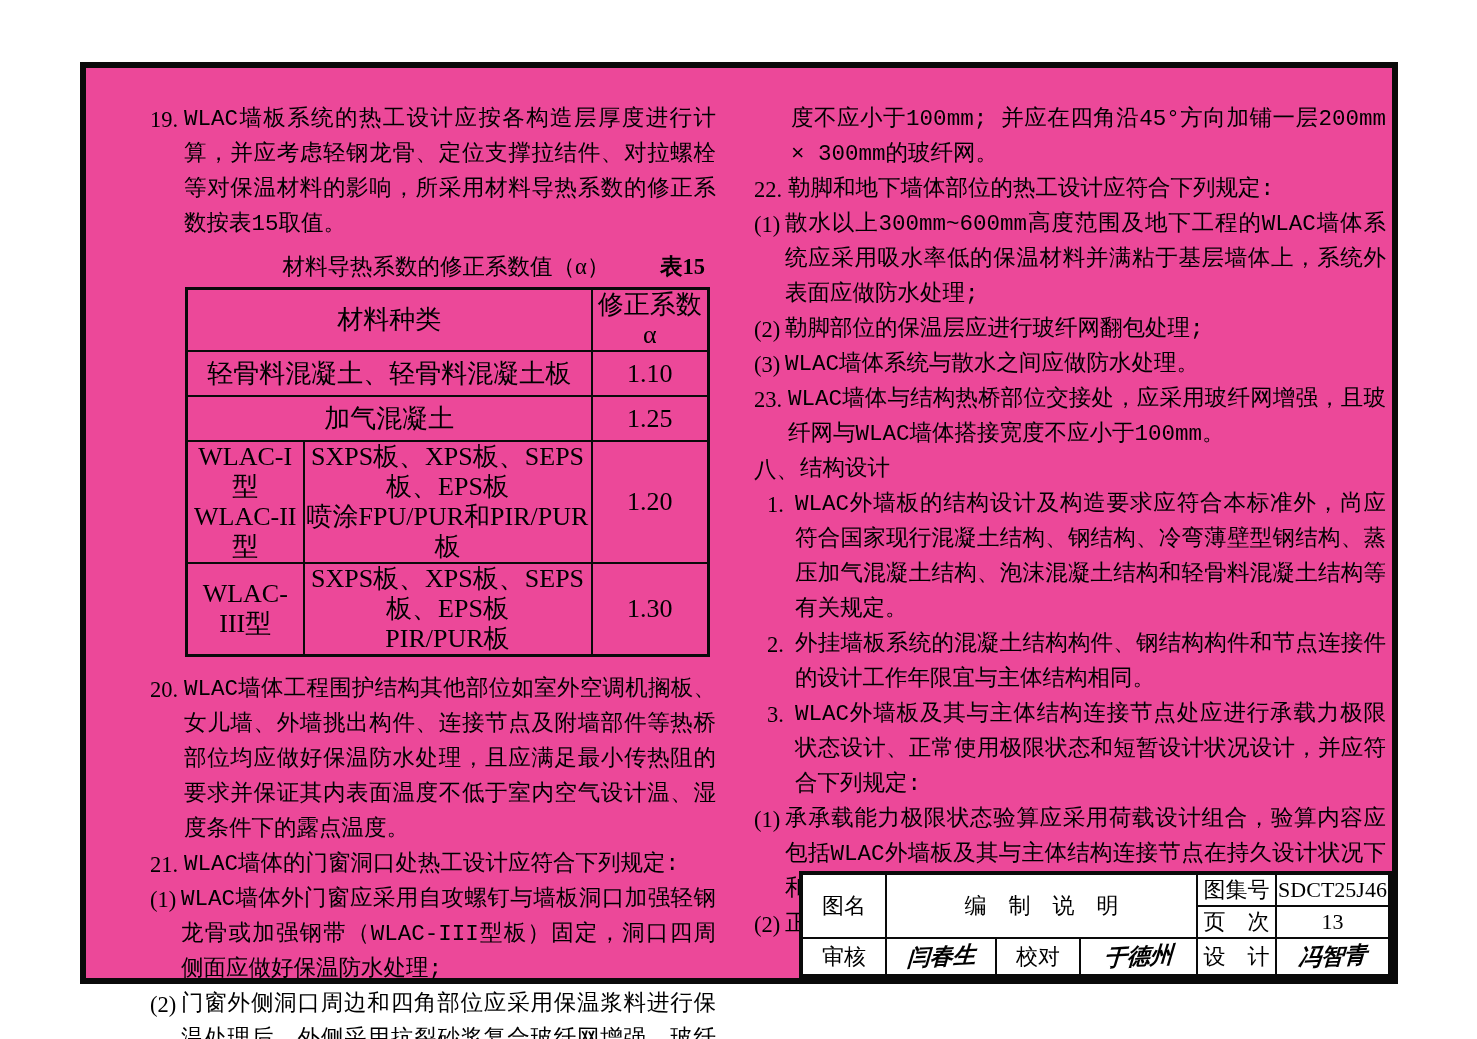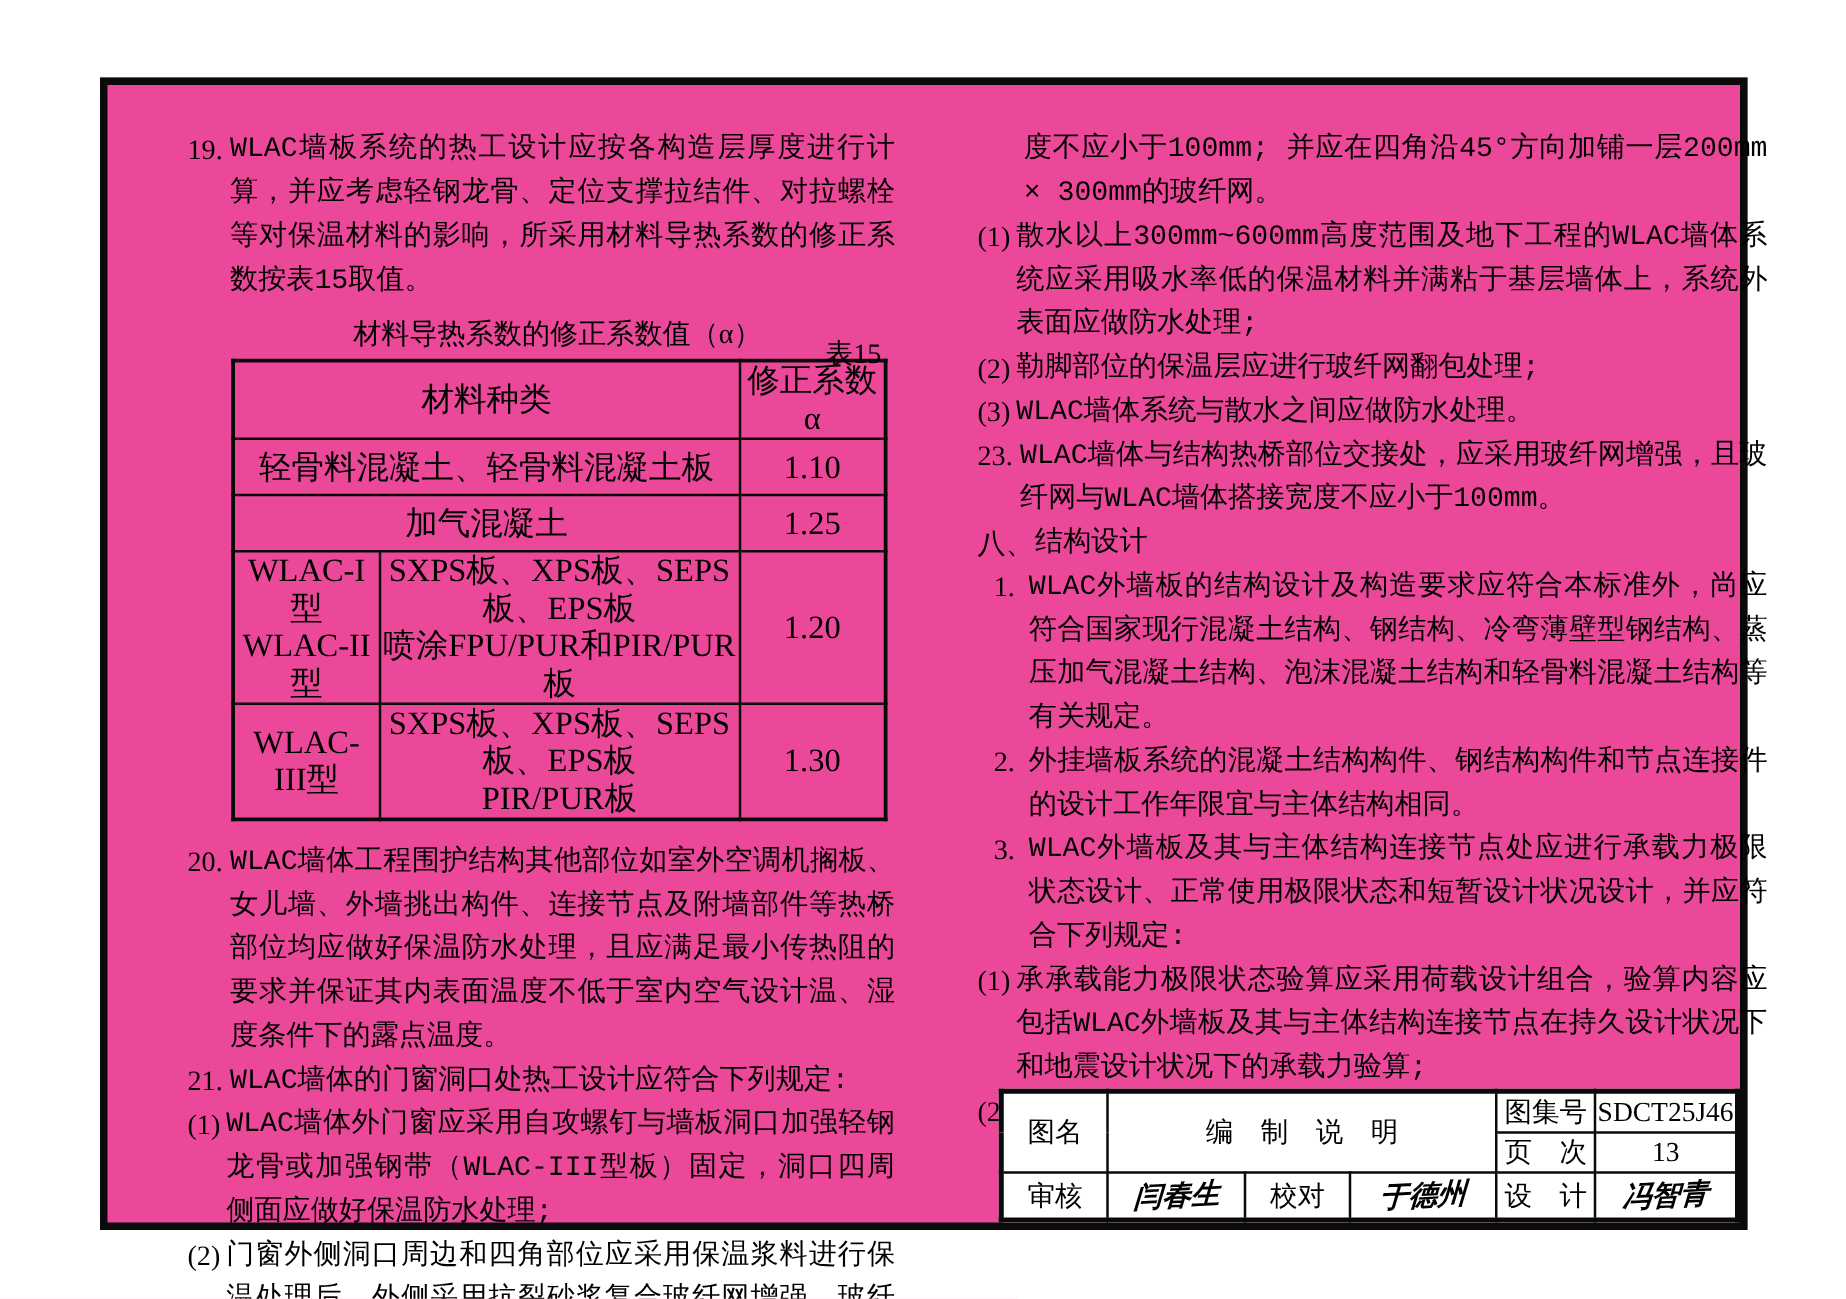--- a/index.html
+++ b/index.html
@@ -2,34 +2,34 @@
 <html><head>
 <meta charset="utf-8">
 <style>
   html,body{margin:0;padding:0;background:#ffffff;}
   body{width:1477px;height:1039px;position:relative;overflow:hidden;
        font-family:"Liberation Serif","DejaVu Serif",serif;color:#000;}
   .frame{position:absolute;left:80px;top:62px;width:1318px;height:922px;
          border:6px solid #0a0a0a;box-sizing:border-box;background:#ec4899;}
   .col{position:absolute;top:34px;font-size:22.5px;line-height:35px;text-align:justify;}
   .col-left{left:64px;width:566px;}
-  .col-right{left:696px;width:632px;}
+  .col-right{left:668px;width:632px;}
   .para{display:flex;}
   .marker{flex:0 0 auto;white-space:nowrap;}
   .ptext{flex:1 1 auto;font-family:Liberation Mono, monospace;}
   .p-item > .marker{min-width:34px;}
   .p-sub  > .marker{min-width:31px;}
   .p-section > .marker{min-width:46px;}
   .p-num{padding-left:13px;}
   .p-num > .marker{min-width:28px;}
   .p-cont{padding-left:37px;}
 
   .tbl-wrap{margin:7px 0 15px 35px;width:522px;}
   .tbl-caption{position:relative;text-align:center;line-height:35px;margin-bottom:3px;}
-  .tbl-no{position:absolute;right:2px;top:16px;}
+  .tbl-no{position:absolute;right:2px;top:0;font-weight:bold;}
   table.mat{border-collapse:collapse;table-layout:fixed;width:522px;border:3px solid #0a0a0a;}
   table.mat td{border:2px solid #0a0a0a;text-align:center;vertical-align:middle;
                padding:0 2px;font-size:26px;line-height:30px;}
   .rh-head{height:45px;} .rh-s{height:45px;} .rh-b{height:85px;} .rh-last{height:40px;}
 
   table.titleblock{position:absolute;right:0;bottom:0;border-collapse:collapse;
                    table-layout:fixed;background:#fff;border:4px solid #0a0a0a;width:589px;}
   table.titleblock td{border:2px solid #0a0a0a;text-align:center;vertical-align:middle;
                       font-size:22px;padding:0;overflow:hidden;}
   .tb-sheet-title{font-size:27px;}
@@ -114,20 +114,24 @@
     <div class="para p-sub">
       <span class="marker">(2)</span>
       <span class="ptext">门窗外侧洞口周边和四角部位应采用保温浆料进行保温处理后，外侧采用抗裂砂浆复合玻纤网增强，玻纤网搭接宽</span>
     </div>
   </div>
 
   <div class="col col-right">
 
     <div class="para p-cont">
       <span class="ptext">度不应小于100mm; 并应在四角沿45°方向加铺一层200mm × 300mm的玻纤网。</span>
+    </div>
+    <div class="para p-item">
+      <span class="marker">22.</span>
+      <span class="ptext">勒脚和地下墙体部位的热工设计应符合下列规定:</span>
     </div>
     <div class="para p-sub">
       <span class="marker">(1)</span>
       <span class="ptext">散水以上300mm~600mm高度范围及地下工程的WLAC墙体系统应采用吸水率低的保温材料并满粘于基层墙体上，系统外表面应做防水处理;</span>
     </div>
     <div class="para p-sub">
       <span class="marker">(2)</span>
       <span class="ptext">勒脚部位的保温层应进行玻纤网翻包处理;</span>
     </div>
     <div class="para p-sub">

